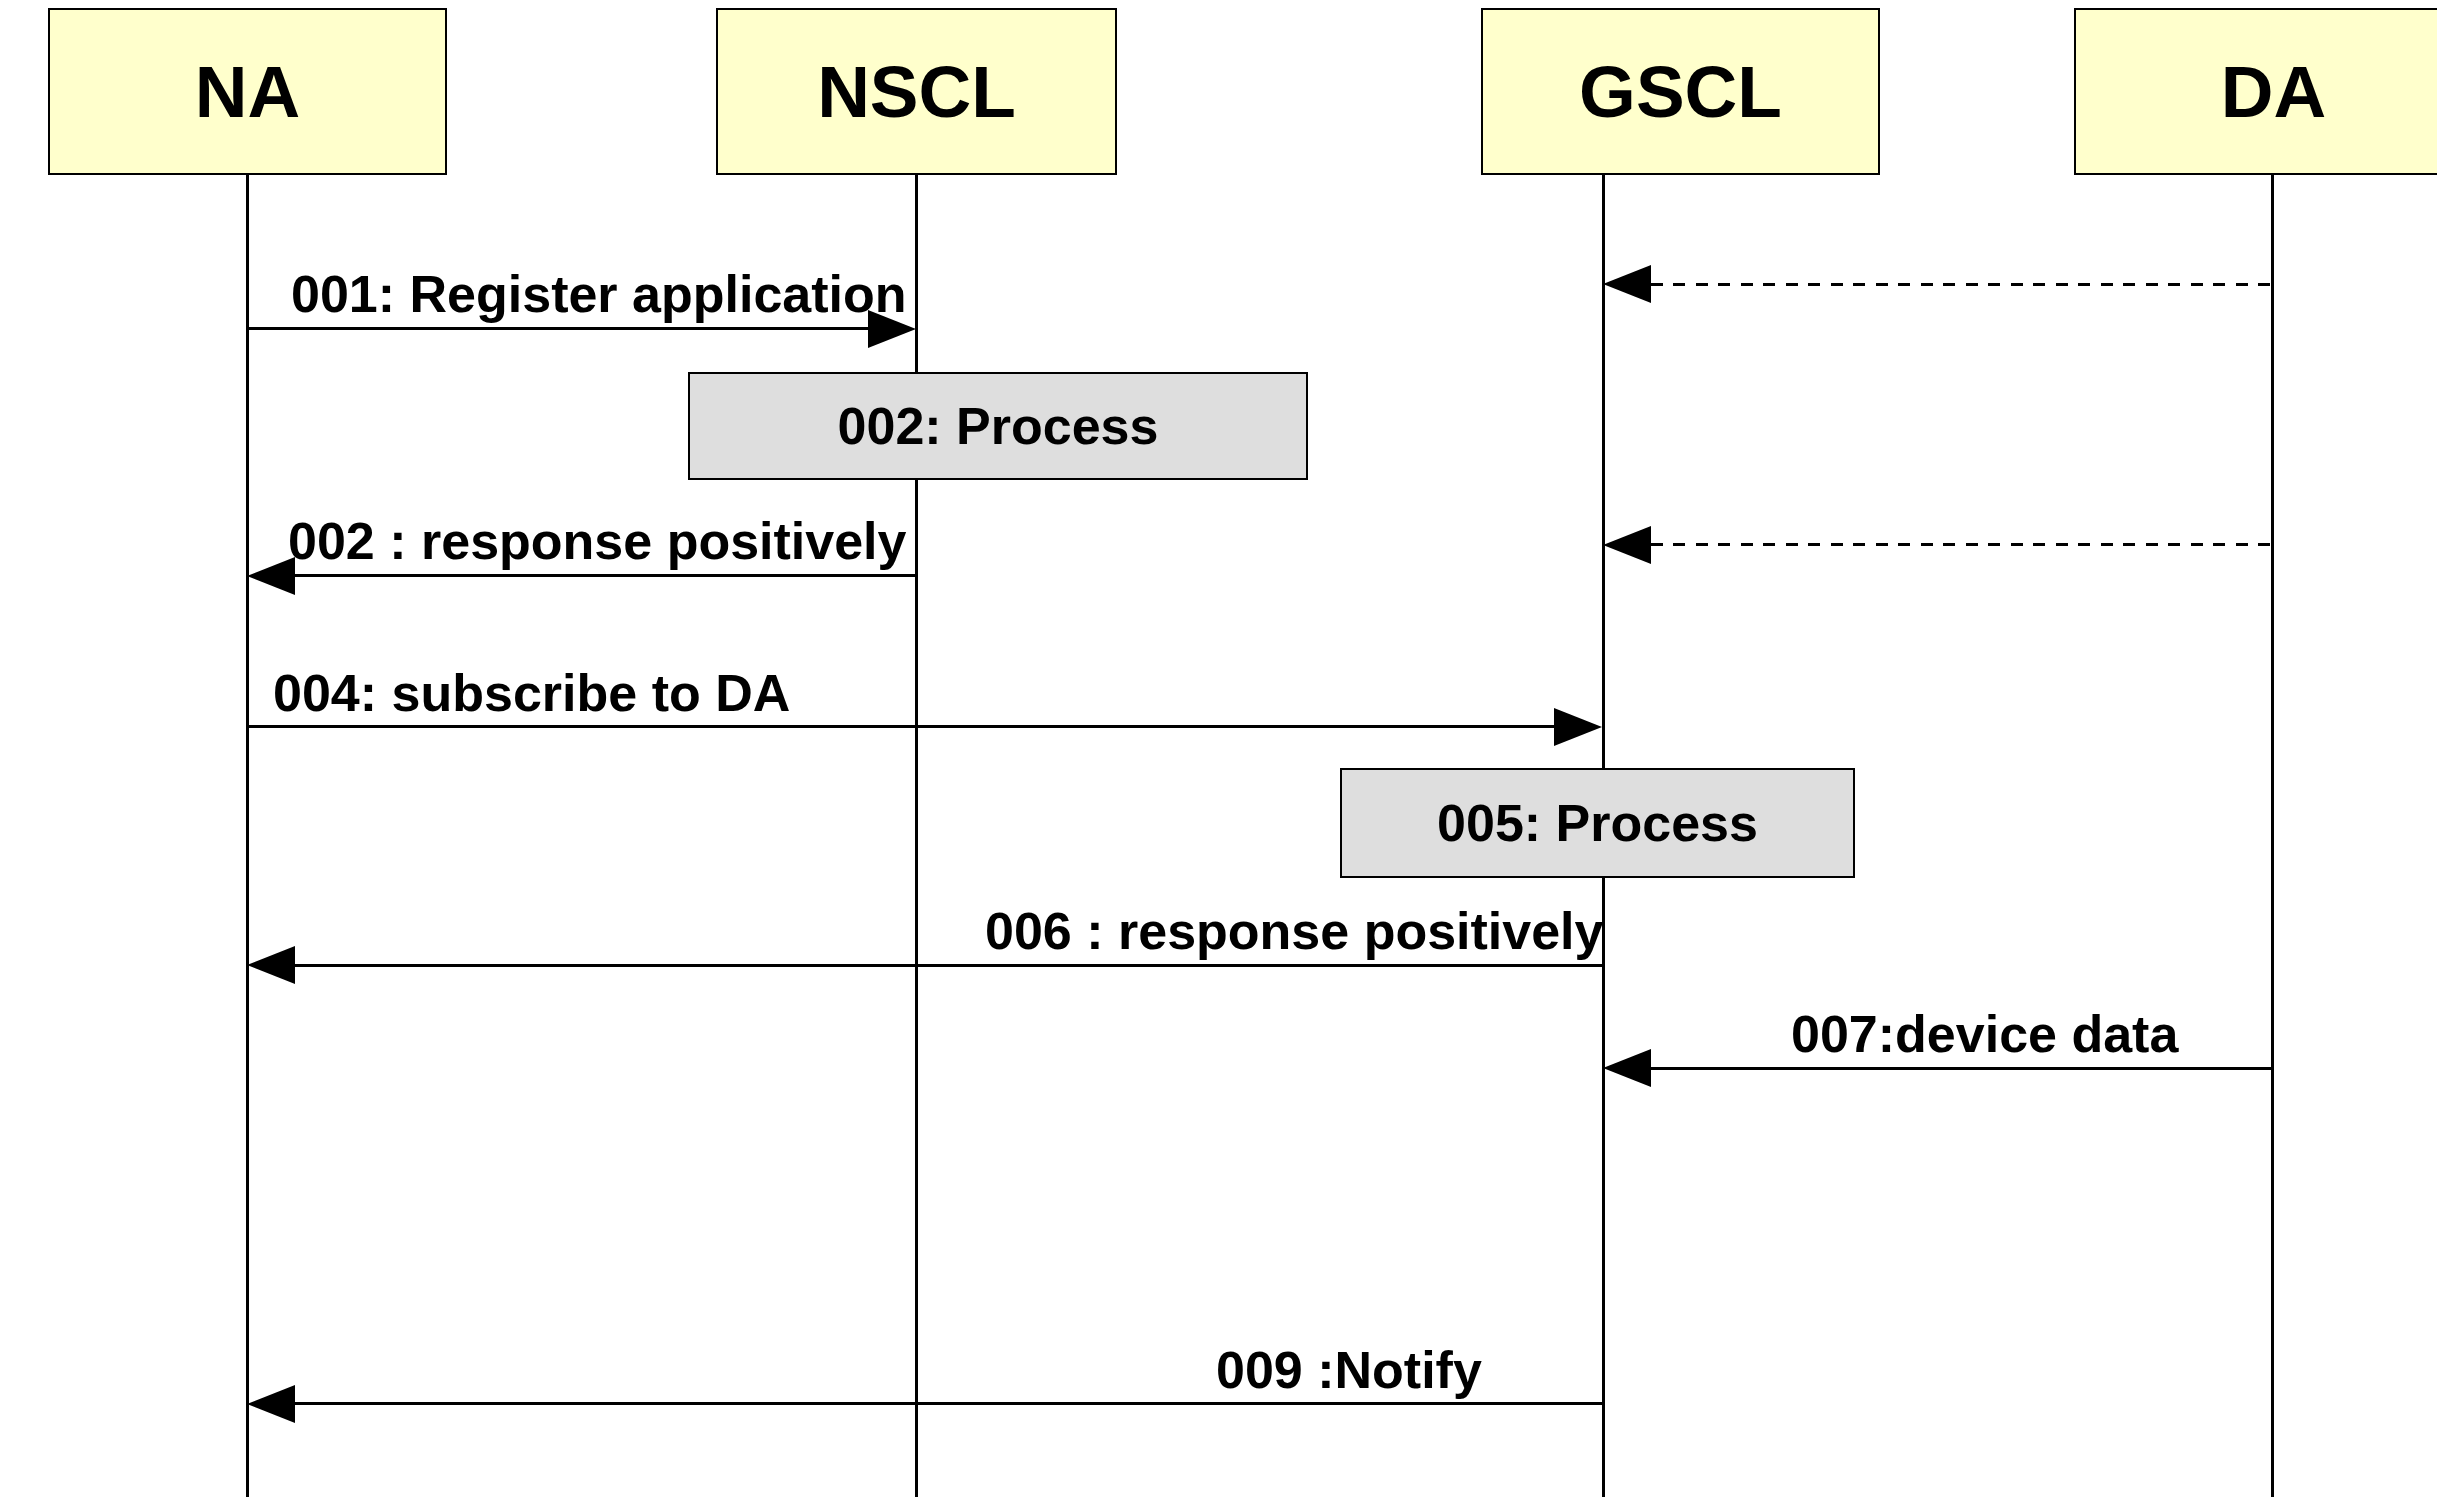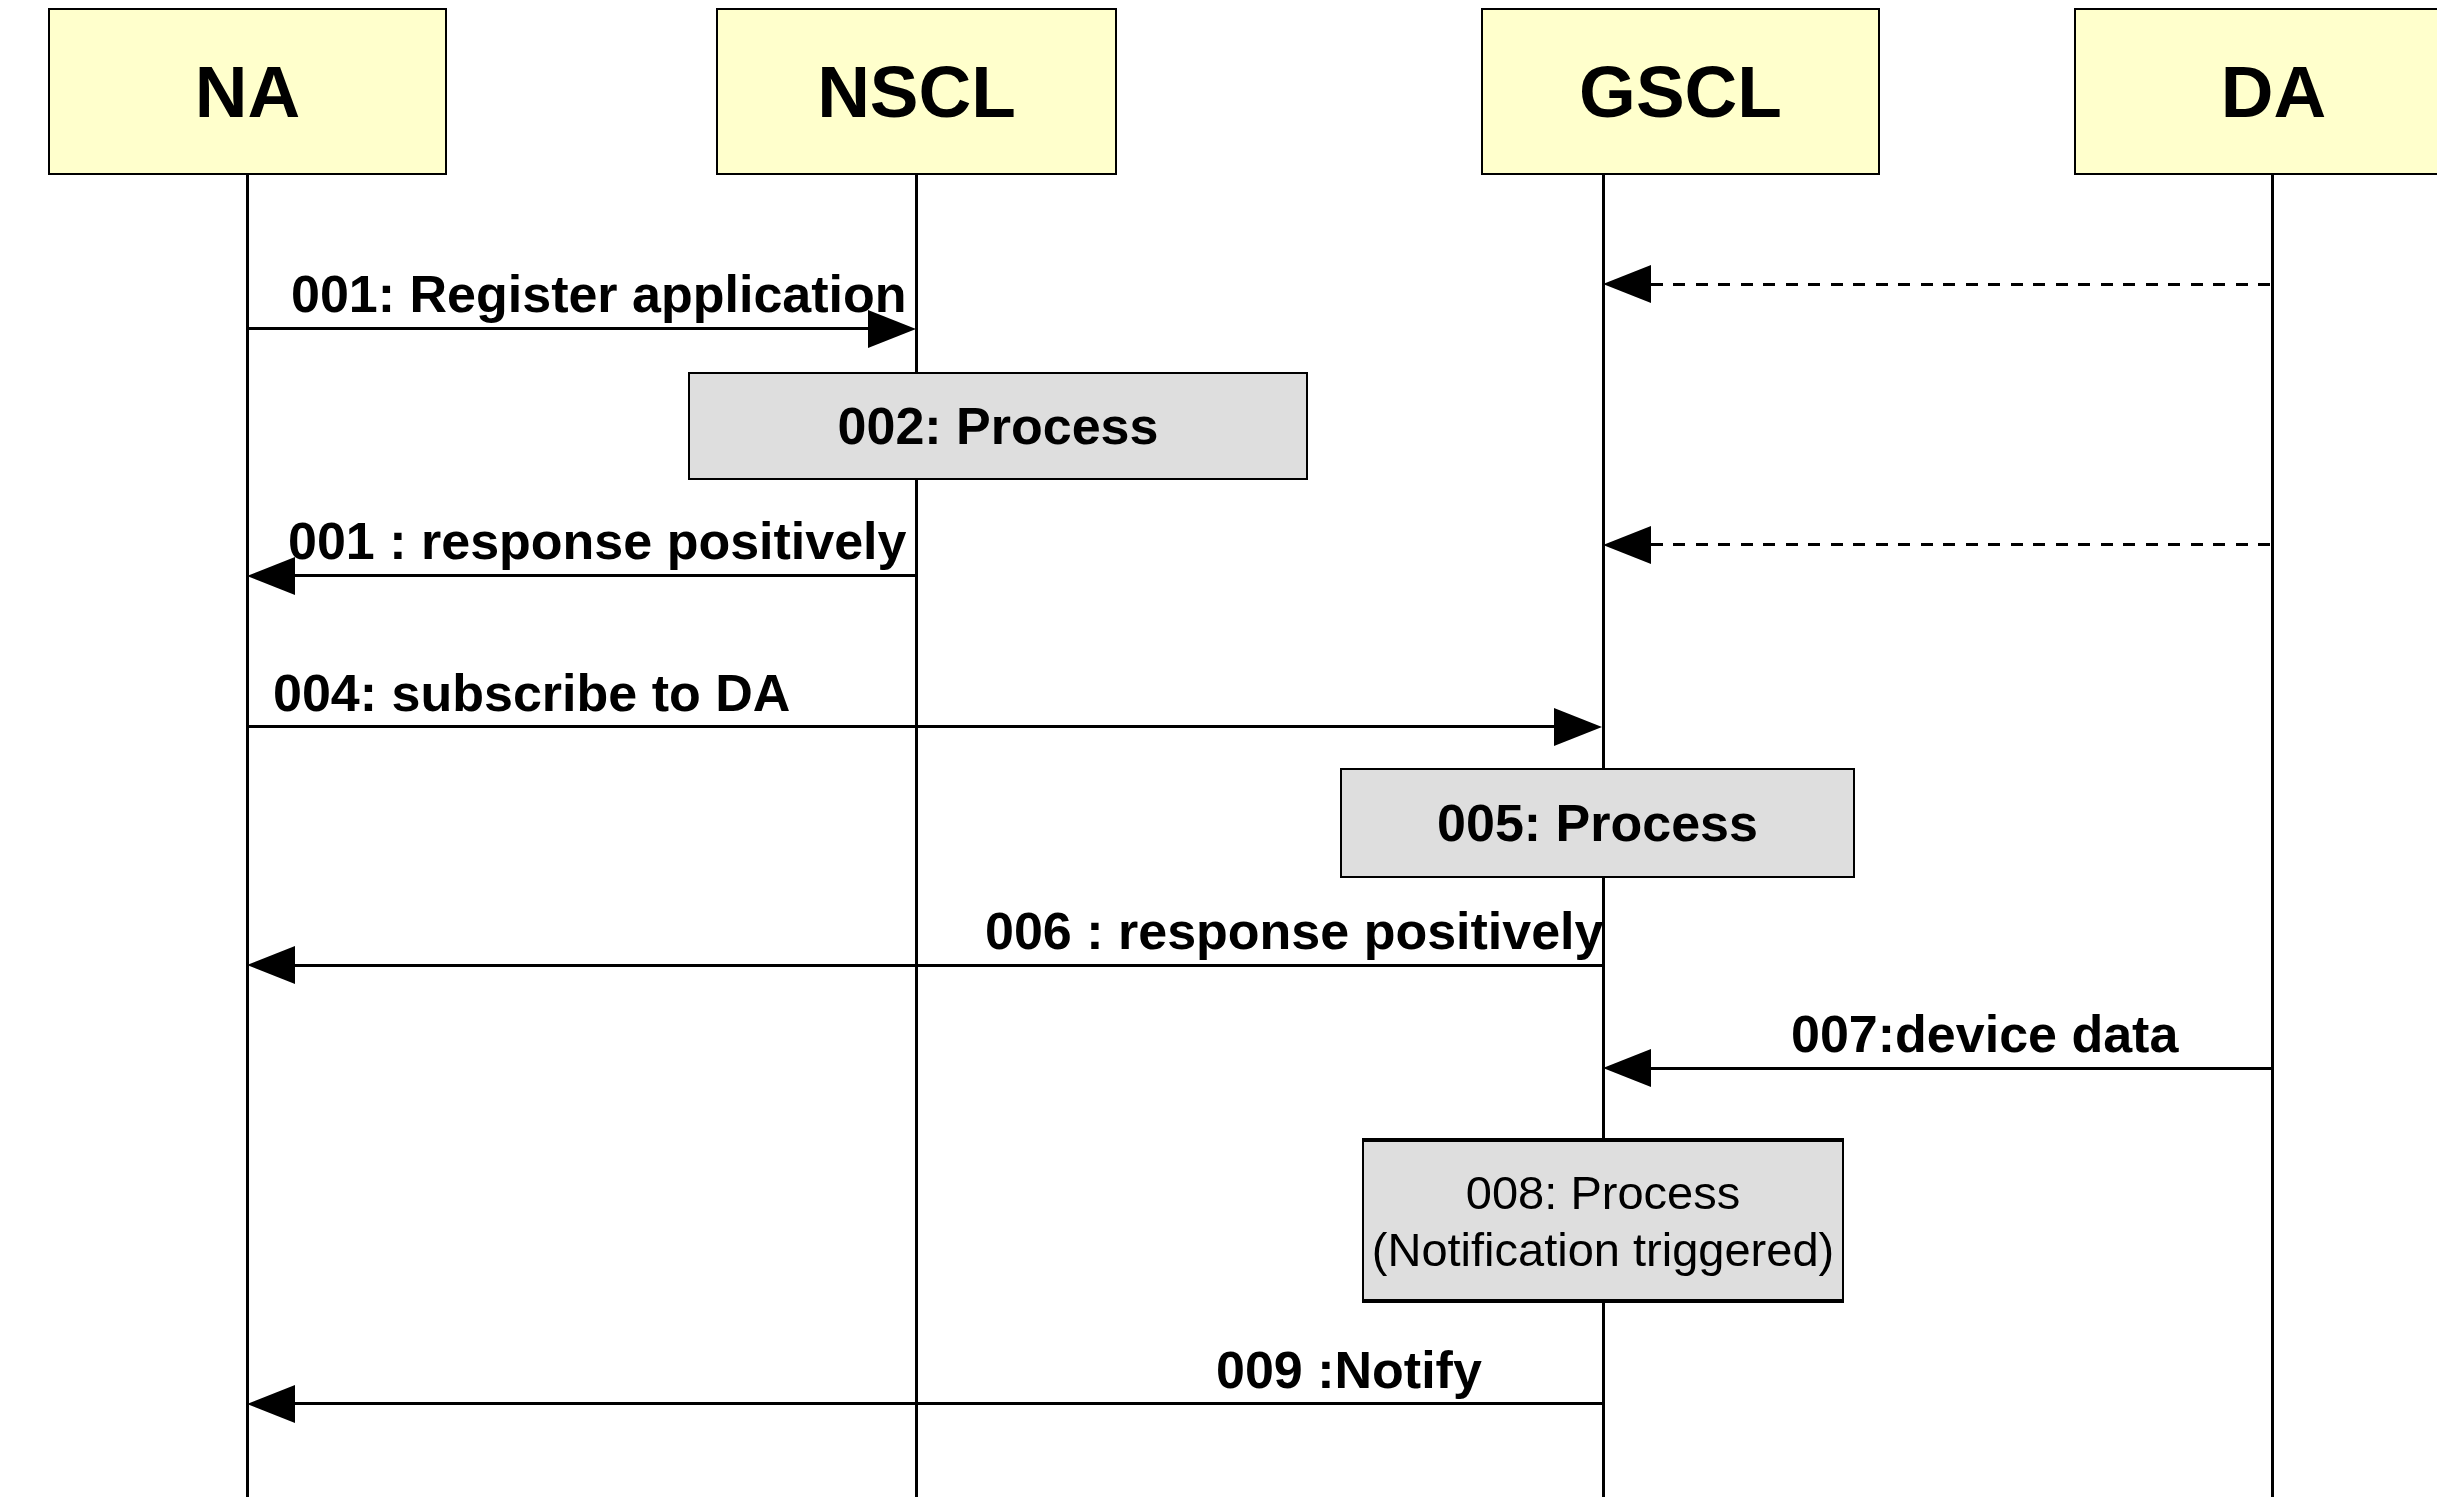--- a/index.html
+++ b/index.html
@@ -100,21 +100,21 @@
   <div>
     <div class="msg-line dashed" style="left:1613px;top:283px;width:621px;"></div>
     <div class="arrowhead left" style="left:1565px;top:265px;"></div>
   </div>
 
   <div class="process-box" style="left:650px;top:372px;width:620px;height:108px;">
     <span>002: Process</span>
   </div>
 
   <div>
-    <div class="msg-label" style="left:250px;top:511px;">001 : response positively</div>
+    <div class="msg-label" style="left:250px;top:511px;">002 : response positively</div>
     <div class="msg-line" style="left:257px;top:574px;width:621px;"></div>
     <div class="arrowhead left" style="left:209px;top:557px;"></div>
   </div>
 
   <div>
     <div class="msg-line dashed" style="left:1613px;top:543px;width:621px;"></div>
     <div class="arrowhead left" style="left:1565px;top:526px;"></div>
   </div>
 
   <div>
@@ -132,24 +132,20 @@
     <div class="msg-line" style="left:257px;top:964px;width:1308px;"></div>
     <div class="arrowhead left" style="left:209px;top:946px;"></div>
   </div>
 
   <div>
     <div class="msg-label" style="left:1753px;top:1004px;">007:device data</div>
     <div class="msg-line" style="left:1613px;top:1067px;width:621px;"></div>
     <div class="arrowhead left" style="left:1565px;top:1049px;"></div>
   </div>
 
-  <div class="process-box light" style="left:1324px;top:1138px;width:482px;height:165px;">
-    <span>008: Process</span>
-    <span>(Notification triggered)</span>
-  </div>
 
   <div>
     <div class="msg-label" style="left:1178px;top:1340px;">009 :Notify</div>
     <div class="msg-line" style="left:257px;top:1402px;width:1308px;"></div>
     <div class="arrowhead left" style="left:209px;top:1385px;"></div>
   </div>
 
 </div>
 
 

